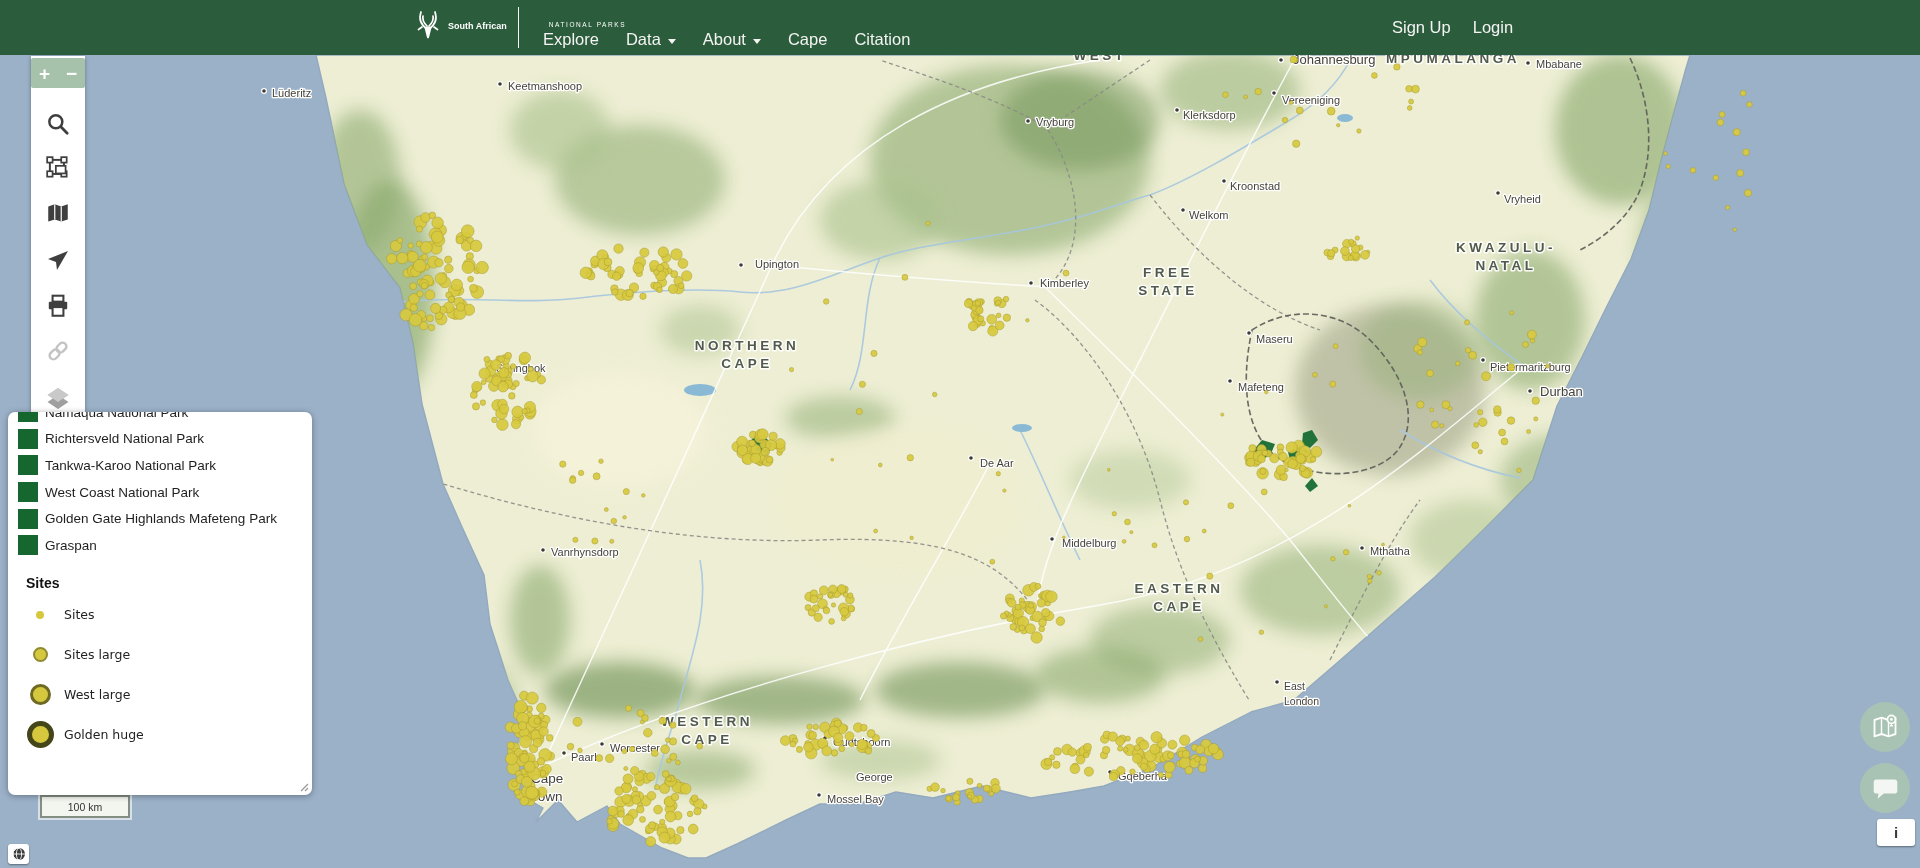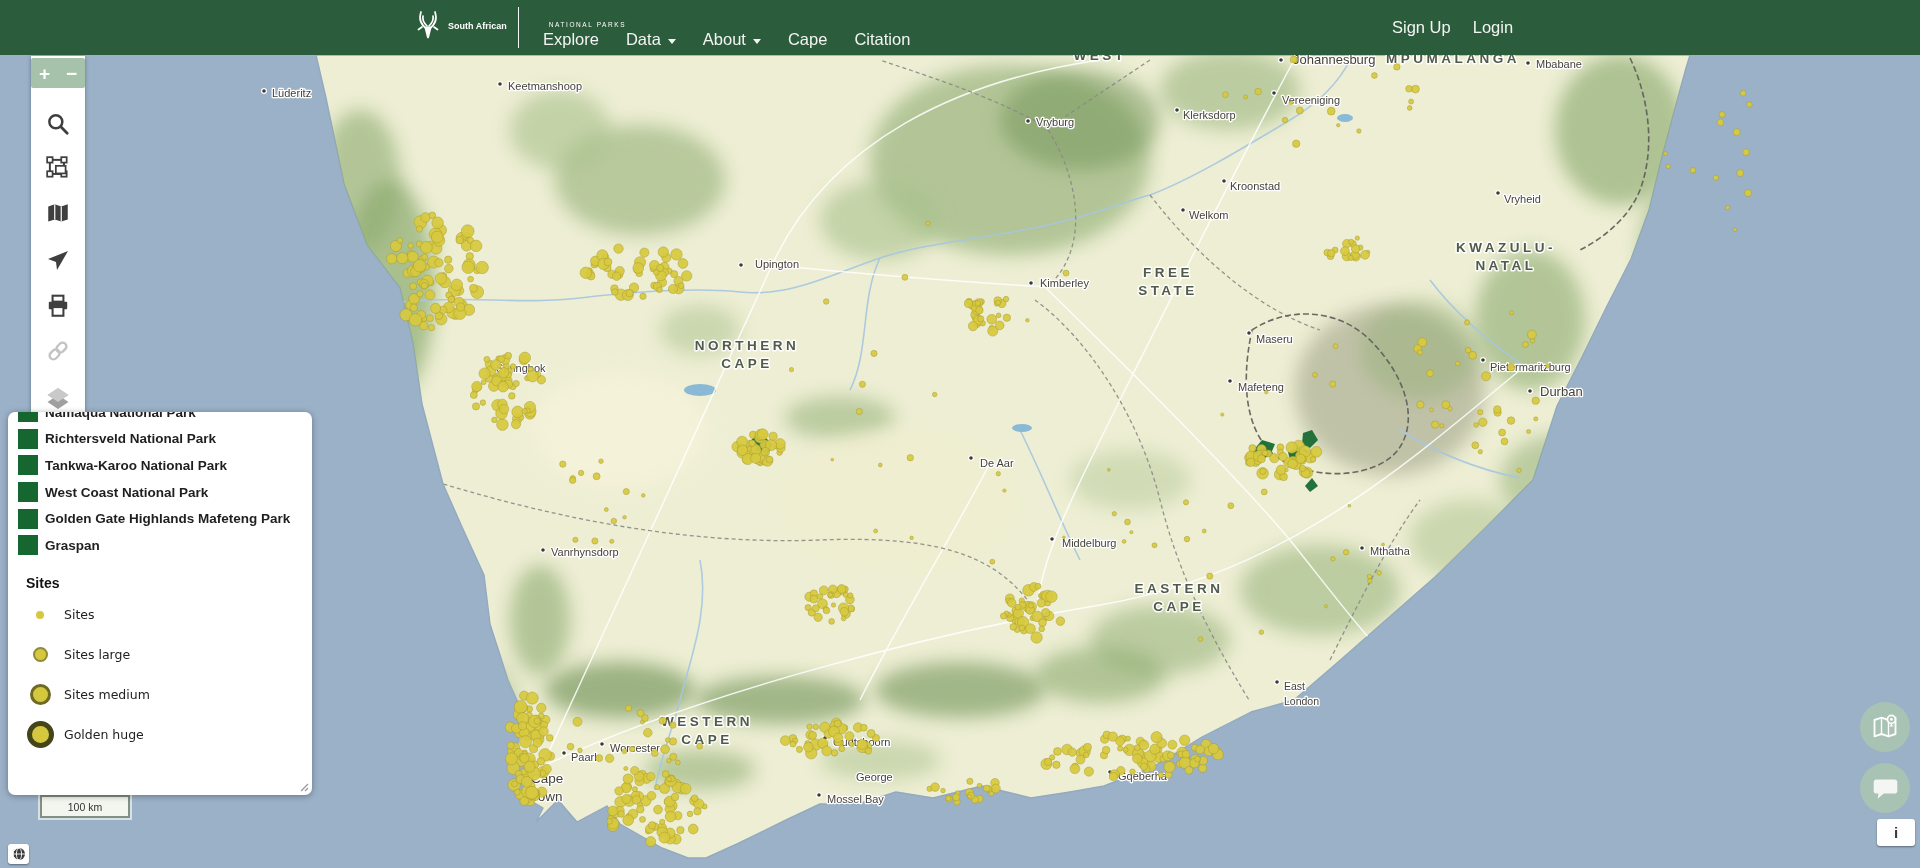--- a/index.html
+++ b/index.html
@@ -25,21 +25,21 @@
            display:flex;border-radius:2px;}
   .zoomctl span{flex:1;color:#fff;font-size:19px;font-weight:bold;display:flex;align-items:center;justify-content:center;cursor:pointer;line-height:1;}
   .toolbtn{position:absolute;left:9px;width:36px;height:36px;display:flex;align-items:center;justify-content:center;cursor:pointer;}
 
   
   .legend{position:absolute;left:8px;top:412px;width:304px;height:383px;background:#fff;border-radius:7px;
           box-shadow:0 1px 6px rgba(0,0,0,.35);z-index:40;overflow:hidden;padding:0;}
   .legend-inner{margin-top:-13px;}
   .park-row{display:flex;align-items:center;height:26.6px;padding-left:10px;}
   .park-swatch{width:20px;height:20px;flex:0 0 20px;margin-right:7px;}
-  .park-label{font-size:13.5px;color:#1f1f1f;white-space:nowrap;font-weight:bold;}
+  .park-label{font-size:13.5px;color:#1f1f1f;white-space:nowrap;}
   .sites-heading{font-size:14px;font-weight:bold;color:#111;margin:16px 0 0 18px;}
   .site-row{display:flex;align-items:center;height:40px;padding-left:18px;}
   .site-row:first-of-type{margin-top:4px;}
   .site-dotbox{width:28px;display:flex;align-items:center;justify-content:center;margin-right:10px;flex:0 0 28px;}
   .site-dot{border-radius:50%;box-sizing:border-box;}
   .site-label{font-size:13px;color:#222;font-family:"DejaVu Sans",sans-serif;font-size:12.5px;}
   .legend-resize{position:absolute;right:3px;bottom:3px;}
 
   
   .scalebar{position:absolute;left:40px;top:795px;width:86px;height:19px;background:#f3f6ee;
@@ -1199,21 +1199,21 @@
           <div class="site-row">
             <div class="site-dotbox">
               <span class="site-dot" style="width: 15px; height: 15px; background: rgb(213, 200, 62); border: 2.5px solid rgb(143, 138, 51);"></span>
             </div>
             <span class="site-label">Sites large</span>
           </div>
           <div class="site-row">
             <div class="site-dotbox">
               <span class="site-dot" style="width: 21px; height: 21px; background: rgb(213, 200, 62); border: 3px solid rgb(110, 106, 36);"></span>
             </div>
-            <span class="site-label">Sites medium</span>
+            <span class="site-label">West large</span>
           </div>
           <div class="site-row">
             <div class="site-dotbox">
               <span class="site-dot" style="width: 27px; height: 27px; background: rgb(213, 200, 62); border: 5.5px solid rgb(69, 69, 26);"></span>
             </div>
             <span class="site-label">Golden huge</span>
           </div>
         </div>
     </div>
     <svg class="legend-resize" width="11" height="11">

